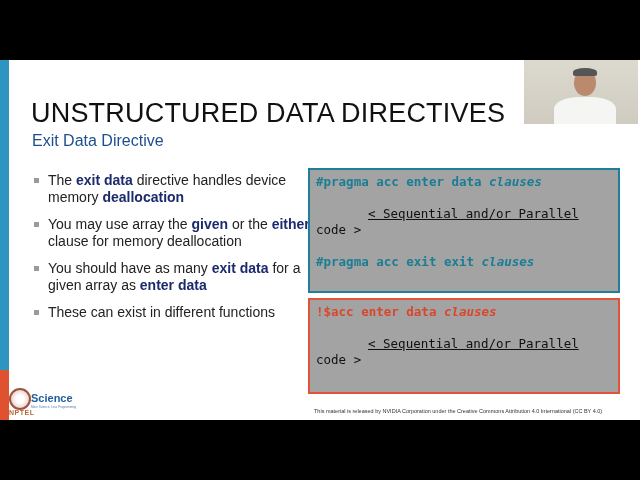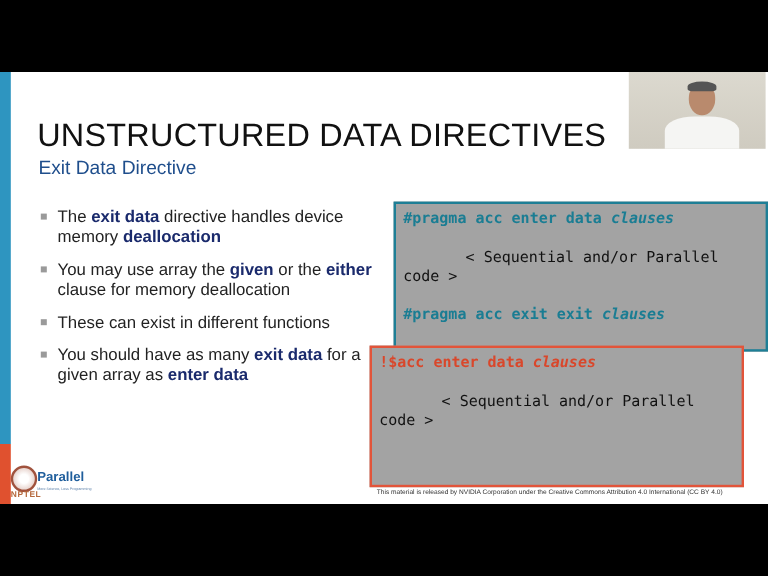--- a/index.html
+++ b/index.html
@@ -11,28 +11,28 @@
   .subtitle { position:absolute; left:32px; top:72px; font-size:16px; color:#1f4e8c; white-space:nowrap; }
   .webcam { position:absolute; left:524px; top:0; width:114px; height:64px; background:linear-gradient(#dcd9cf,#cfcbc0); overflow:hidden; }
   .webcam .head { position:absolute; left:50px; top:10px; width:22px; height:26px; background:#b98a6d; border-radius:45% 45% 50% 50%; }
   .webcam .hair { position:absolute; left:49px; top:8px; width:24px; height:8px; background:#555; border-radius:50% 50% 20% 20%; }
   .webcam .shirt { position:absolute; left:30px; top:37px; width:62px; height:30px; background:#f5f5f3; border-radius:40% 40% 0 0; }
   .bullets { position:absolute; left:22px; top:100px; width:290px; list-style:none; margin:12px; padding:0; }
   .bullets li { position:relative; padding-left:14px; font-size:14px; line-height:17px; color:#222; margin-bottom:10px; }
   .bullets li .sq { position:absolute; left:0; top:6px; width:5px; height:5px; background:#9a9a9a; }
   .kw { font-weight:bold; color:#1a2a6c; }
   .codebox { position:absolute; left:308px; width:312px; background:#a3a3a3; font-family:"DejaVu Sans Mono", monospace; font-size:12.5px; line-height:16px; padding:4px 6px; box-sizing:border-box; }
-  .codebox.c { top:108px; height:125px; border:2px solid #1e7f96;margin-left:20px; }
-  .codebox.f { top:228px; height:118px; border:2px solid #e2543a; }
+  .codebox.c { top:108px; height:125px; border:2px solid #1e7f96; }
+  .codebox.f { top:238px; height:96px; border:2px solid #e2543a; }
   .codebox .dir { font-weight:bold; }
   .codebox.c .dir { color:#1a7d93; }
   .codebox.f .dir { color:#d9472b; }
   .codebox .it { font-style:italic; }
   .codebox .body { color:#111; }
-  .codebox .ind { padding-left:52px; }
+  .codebox .ind { padding-left:52px;text-decoration:underline; }
   .logo { position:absolute; left:9px; top:326px; width:75px; height:34px; }
   .logo .wheel { position:absolute; left:0; top:2px; width:22px; height:22px; border:2px solid #a0523d; border-radius:50%; box-sizing:border-box; background:radial-gradient(#fff 30%, #e9d6d0 70%); }
   .logo .oacc { position:absolute; left:22px; top:6px; font-size:11px; color:#1f5e9c; font-weight:bold; }
   .logo .tag { position:absolute; left:22px; top:19px; font-size:3px; color:#5a7fa8; white-space:nowrap; }
   .logo .nptel { position:absolute; left:0; top:23px; font-size:7px; color:#b5683c; font-weight:bold; letter-spacing:0.5px; }
   .footer { position:absolute; left:314px; top:348px; font-size:5.5px; color:#333; white-space:nowrap; }
 </style>
 </head>
 <body>
 
@@ -53,25 +53,25 @@
     <li>
       <span class="sq"></span>
       <span>The </span><span class="kw">exit data</span><span> directive handles device memory </span><span class="kw">deallocation</span>
     </li>
     <li>
       <span class="sq"></span>
       <span>You may use array the </span><span class="kw">given</span><span> or the </span><span class="kw">either</span><span> clause for memory deallocation</span>
     </li>
     <li>
       <span class="sq"></span>
-      <span>These can exist in different functions</span>
+      <span>You should have as many </span><span class="kw">exit data</span><span> for a given array as </span><span class="kw">enter data</span>
     </li>
     <li>
       <span class="sq"></span>
-      <span>You should have as many </span><span class="kw">exit data</span><span> for a given array as </span><span class="kw">enter data</span>
+      <span>These can exist in different functions</span>
     </li>
   </ul>
 
   <div class="codebox c">
     <div class="dir"><span>#pragma acc enter data </span><span class="it">clauses</span></div>
     <div>&nbsp;</div>
     <div class="body ind">&lt; Sequential and/or Parallel</div>
     <div class="body">code &gt;</div>
     <div>&nbsp;</div>
     <div class="dir"><span>#pragma acc exit exit </span><span class="it">clauses</span></div>
@@ -80,19 +80,19 @@
   <div class="codebox f">
     <div class="dir"><span>!$acc enter data </span><span class="it">clauses</span></div>
     <div>&nbsp;</div>
     <div class="body ind">&lt; Sequential and/or Parallel</div>
     <div class="body">code &gt;</div>
     <div>&nbsp;</div>
   </div>
 
   <div class="logo">
     <div class="wheel"></div>
-    <div class="oacc">Parallel</div>
+    <div class="oacc">Science</div>
     <div class="tag">More Science, Less Programming</div>
     <div class="nptel">NPTEL</div>
   </div>
 
   <div class="footer">This material is released by NVIDIA Corporation under the Creative Commons Attribution 4.0 International (CC BY 4.0)</div>
 </div>
 
 </body></html>

